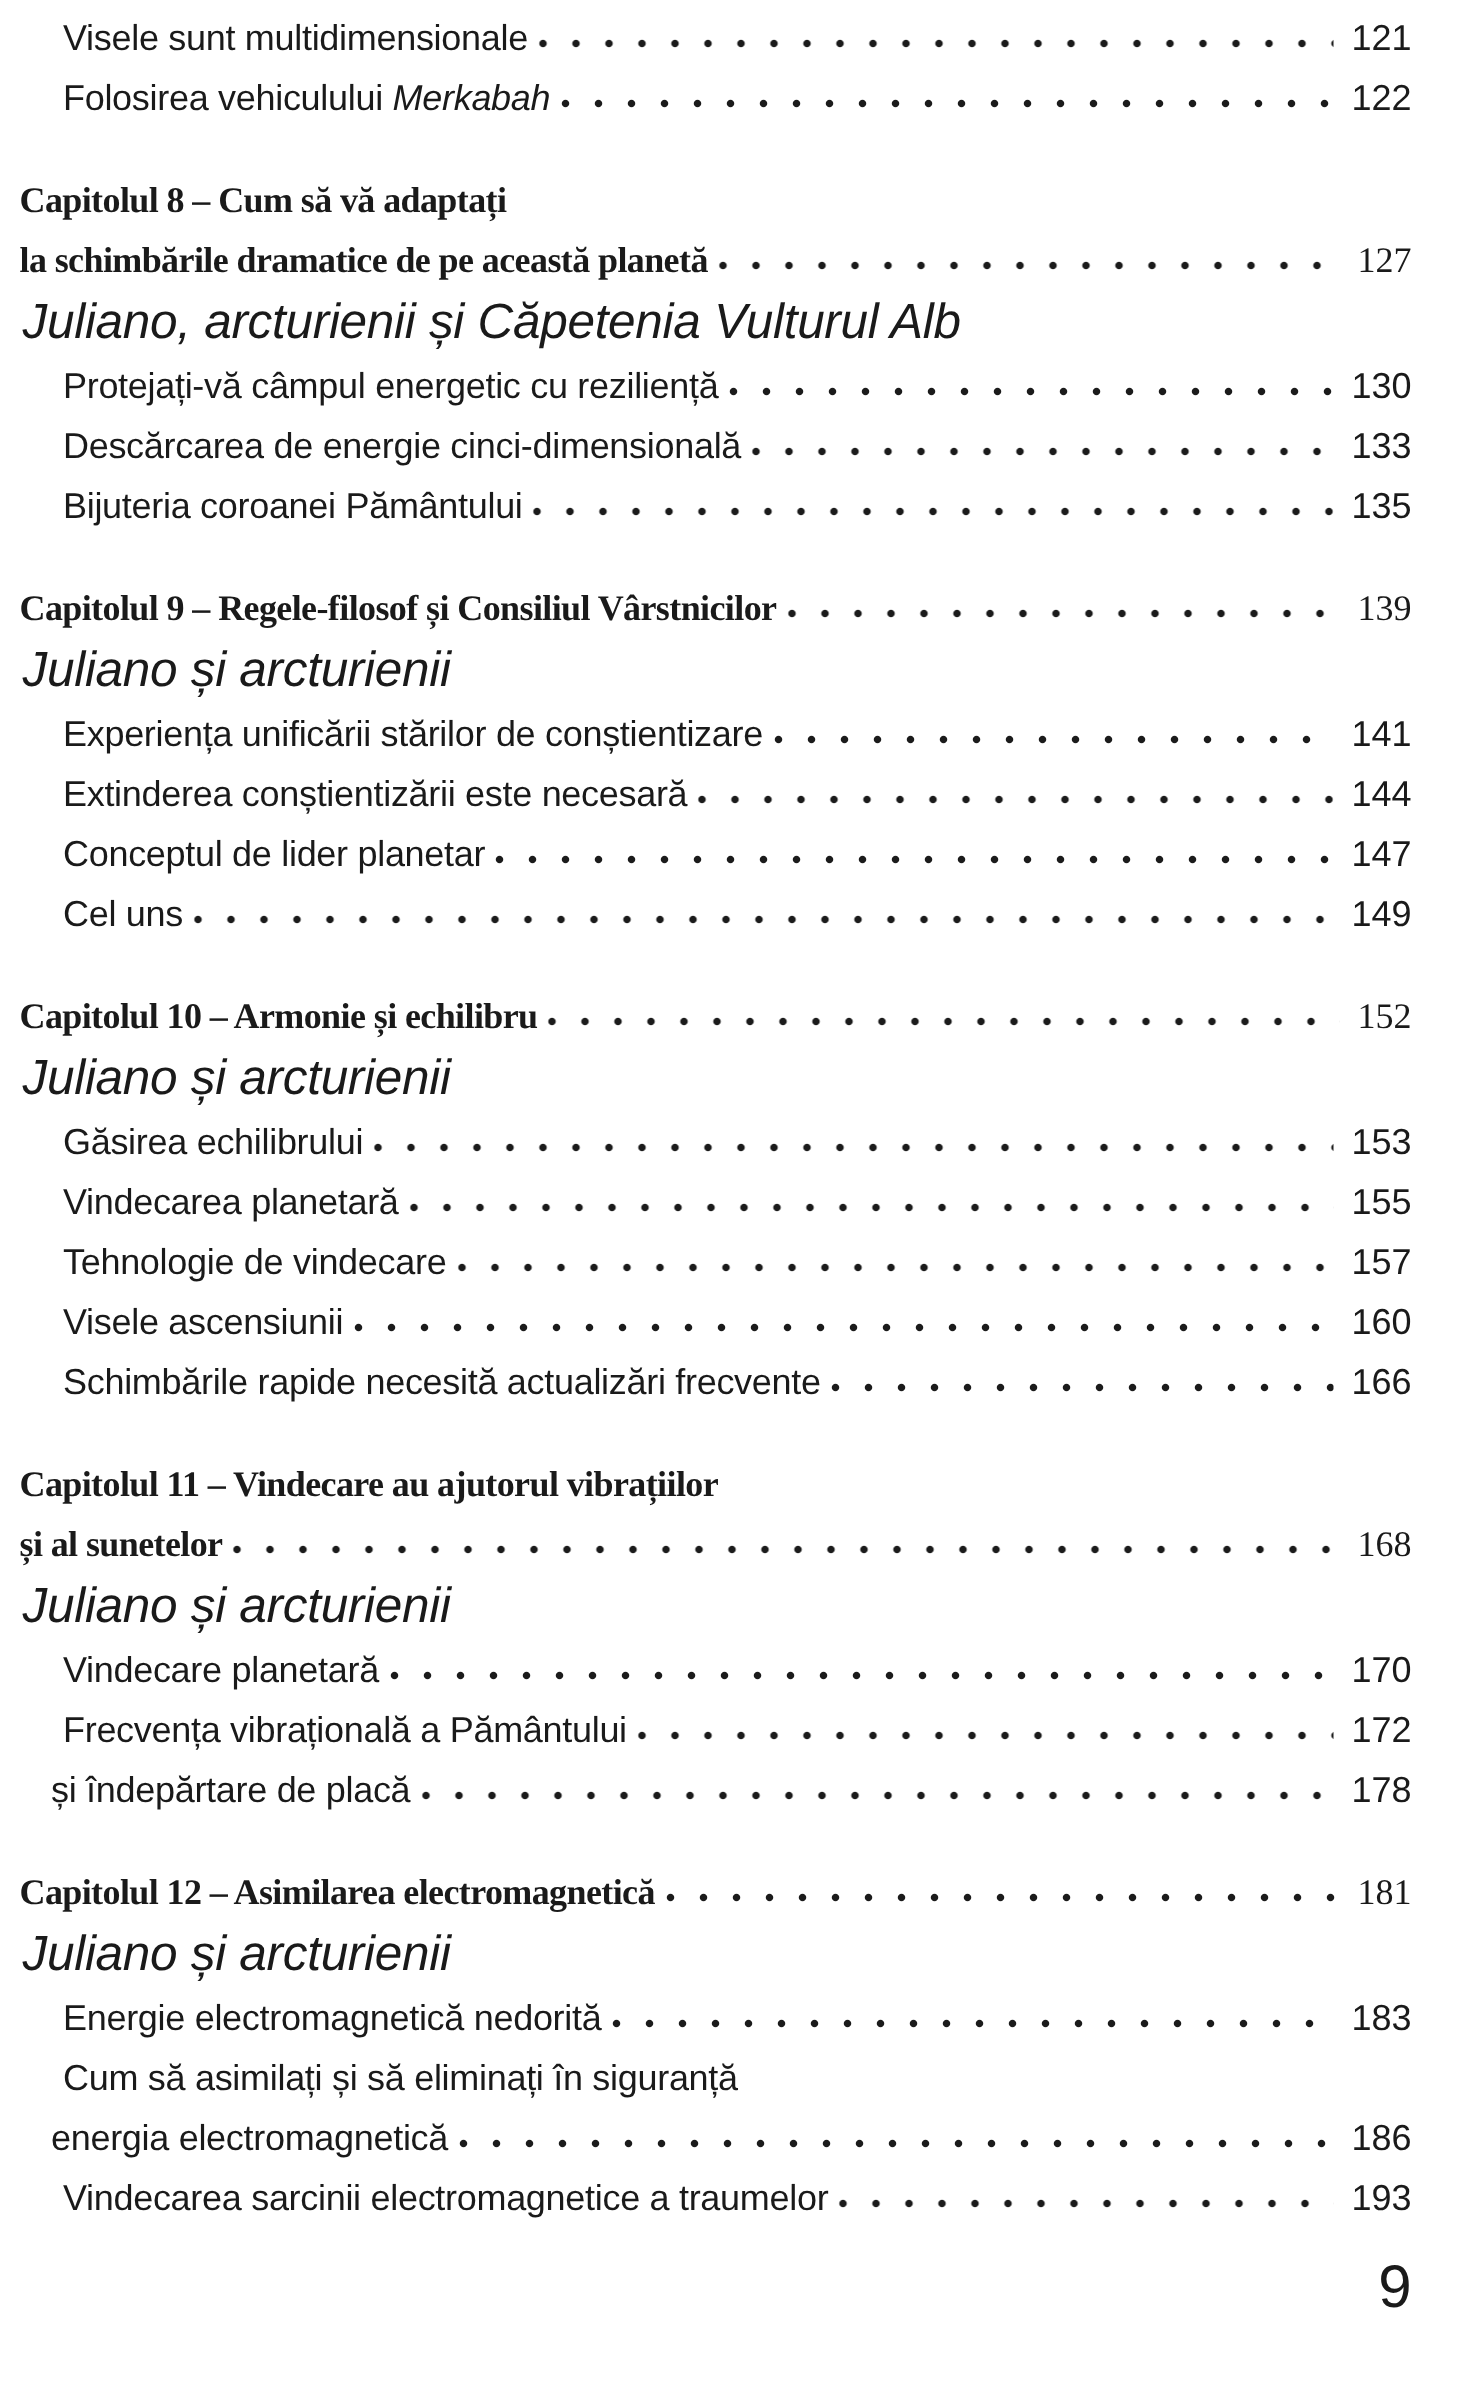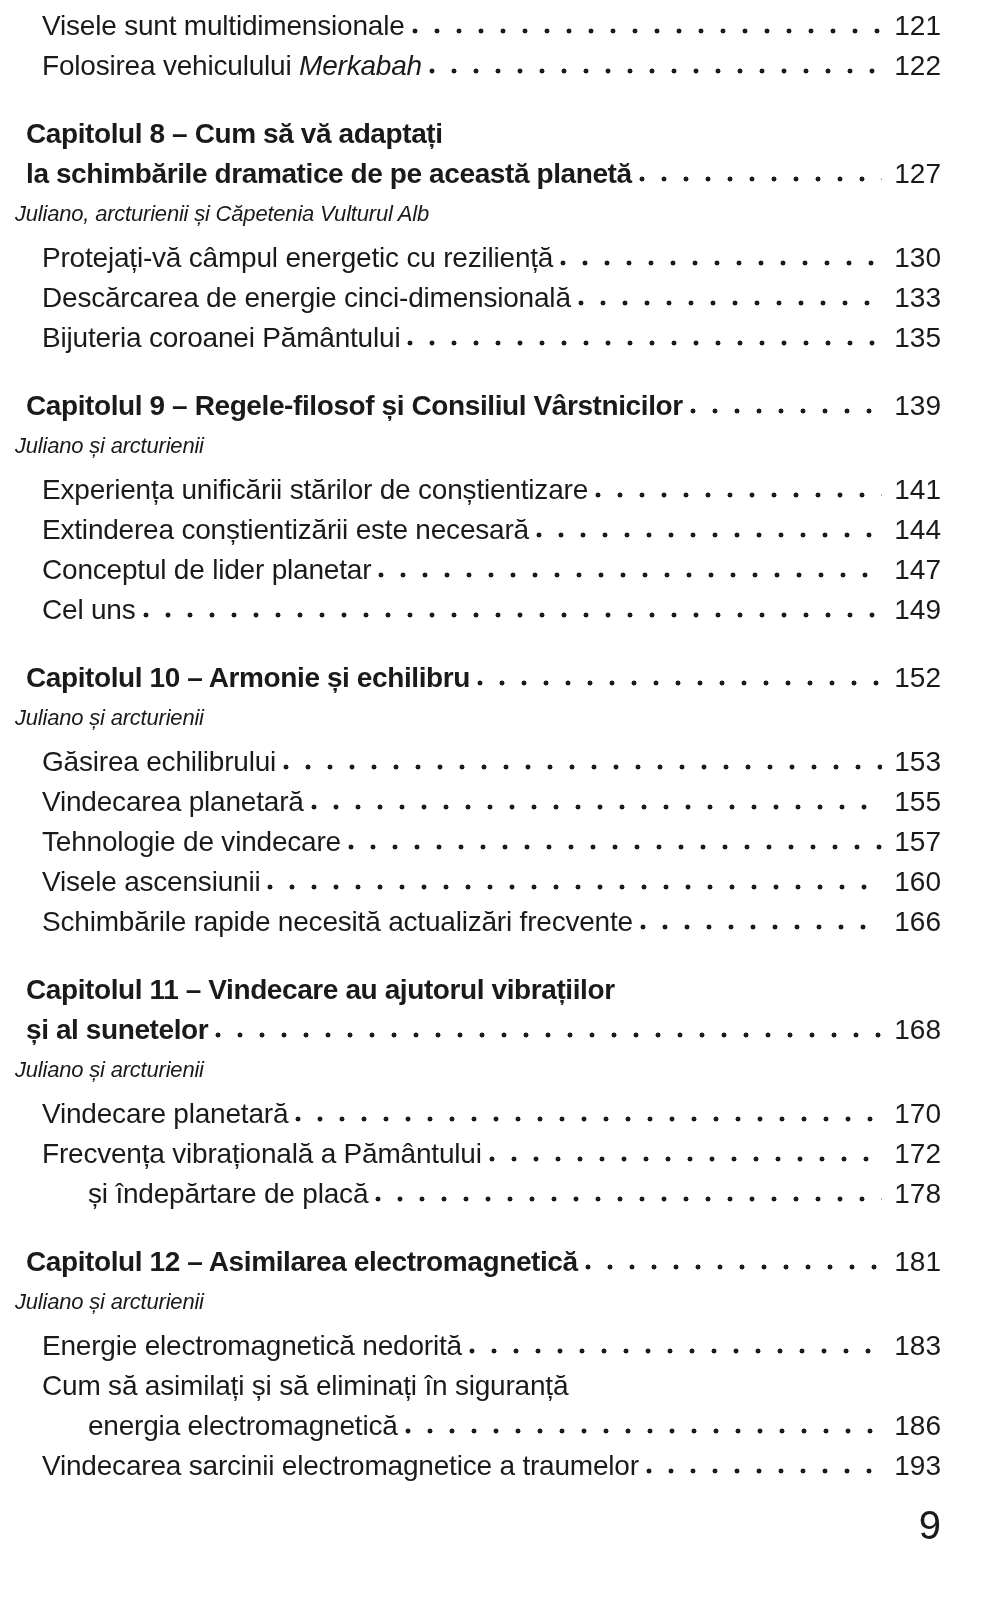--- a/index.html
+++ b/index.html
@@ -16,34 +16,35 @@
     color: #1a1a1a;
     font-family: "Liberation Sans", "DejaVu Sans", sans-serif;
     overflow: hidden;
     padding: 6px 48px 0 0;
   }
   .toc { display: block; }
   .row {
     display: flex;
     align-items: baseline;
     line-height: 40px;
-    font-size: 28px;
+    font-size: 24px;
     letter-spacing: -0.2px;
   }
   .row.entry  { padding-left: 42px; }
-  .row.entry2 { padding-left: 88px; }
+  .row.entry2 { padding-left: 34px; }
   .row.chapter {
-    padding-left: 26px;
+    padding-left: 13px;
     font-weight: 700;
     letter-spacing: -0.4px;
+    font-family: Liberation Serif, serif;
   }
   .row.author {
     padding-left: 15px;
     font-style: italic;
-    font-size: 22px;
+    font-size: 33px;
     margin-bottom: 4px;
   }
   .row.gap { margin-top: 28px; }
   .title { white-space: pre; flex: 0 0 auto; }
   .title .em { font-style: italic; }
   .dots {
     flex: 1 1 auto;
     min-width: 26px;
     height: 20px;
     margin: 0 12px 0 7px;

